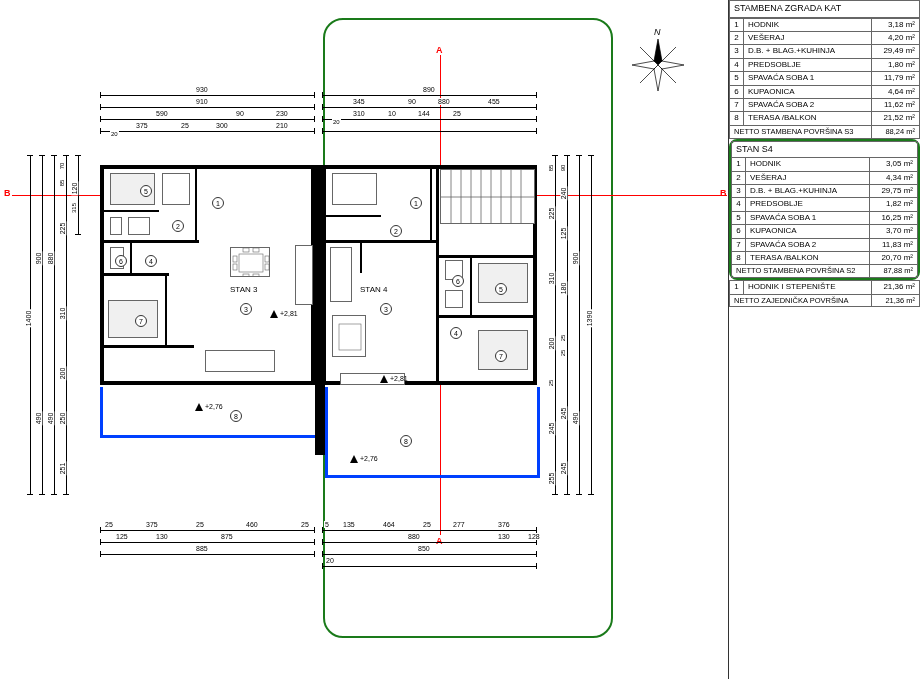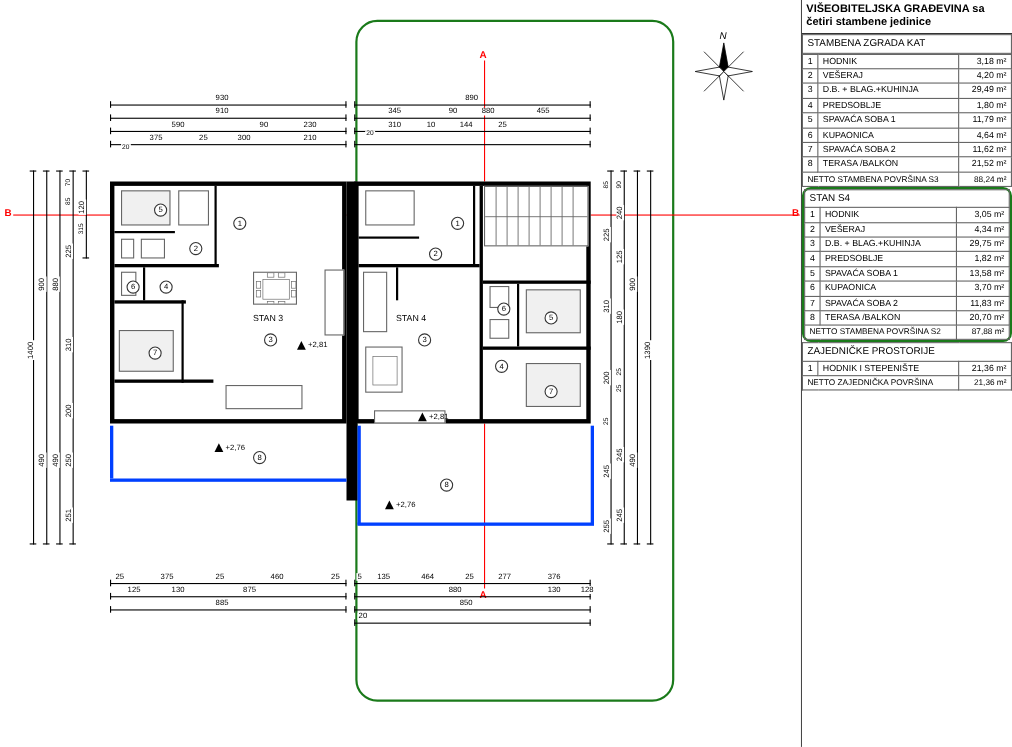--- a/index.html
+++ b/index.html
@@ -316,21 +316,20 @@
       <div class="balcony-line" style="left:0;top:232px;width:3px;height:48px;"></div>
       <div class="balcony-line" style="left:0;top:280px;width:215px;height:3px;"></div>
       <div class="balcony-line" style="left:225px;top:232px;width:3px;height:90px;"></div>
       <div class="balcony-line" style="left:225px;top:320px;width:215px;height:3px;"></div>
       <div class="balcony-line" style="left:437px;top:232px;width:3px;height:90px;"></div>
     </div>
 
   </div>
 
   <div class="tables-area">
-    <div class="main-title">VIŠEOBITELJSKA GRAĐEVINA sa četiri stambene jedinice</div>
 
     <table class="schedule-table">
       <tbody>
           <tr class="section-header">
             <td colspan="3">STAMBENA ZGRADA KAT</td>
           </tr>
     </tbody>
       </table>
 
     <table class="schedule-table">
@@ -404,21 +403,21 @@
               <td class="col-area">29,75 m²</td>
             </tr>
       <tr>
               <td class="col-num">4</td>
               <td class="col-name">PREDSOBLJE</td>
               <td class="col-area">1,82 m²</td>
             </tr>
       <tr>
               <td class="col-num">5</td>
               <td class="col-name">SPAVAĆA SOBA 1</td>
-              <td class="col-area">13,58 m²</td>
+              <td class="col-area">16,25 m²</td>
             </tr>
       <tr>
               <td class="col-num">6</td>
               <td class="col-name">KUPAONICA</td>
               <td class="col-area">3,70 m²</td>
             </tr>
       <tr>
               <td class="col-num">7</td>
               <td class="col-name">SPAVAĆA SOBA 2</td>
               <td class="col-area">11,83 m²</td>
@@ -431,23 +430,20 @@
       <tr class="total-row">
               <td colspan="2">NETTO STAMBENA POVRŠINA S2</td>
               <td class="col-area">87,88 m²</td>
             </tr>
     </tbody>
         </table>
     </div>
 
     <table class="schedule-table">
       <tbody>
-          <tr class="section-header">
-            <td colspan="3">ZAJEDNIČKE PROSTORIJE</td>
-          </tr>
       <tr>
             <td class="col-num">1</td>
             <td class="col-name">HODNIK I STEPENIŠTE</td>
             <td class="col-area">21,36 m²</td>
           </tr>
       <tr class="total-row">
             <td colspan="2">NETTO ZAJEDNIČKA POVRŠINA</td>
             <td class="col-area">21,36 m²</td>
           </tr>
     </tbody>

